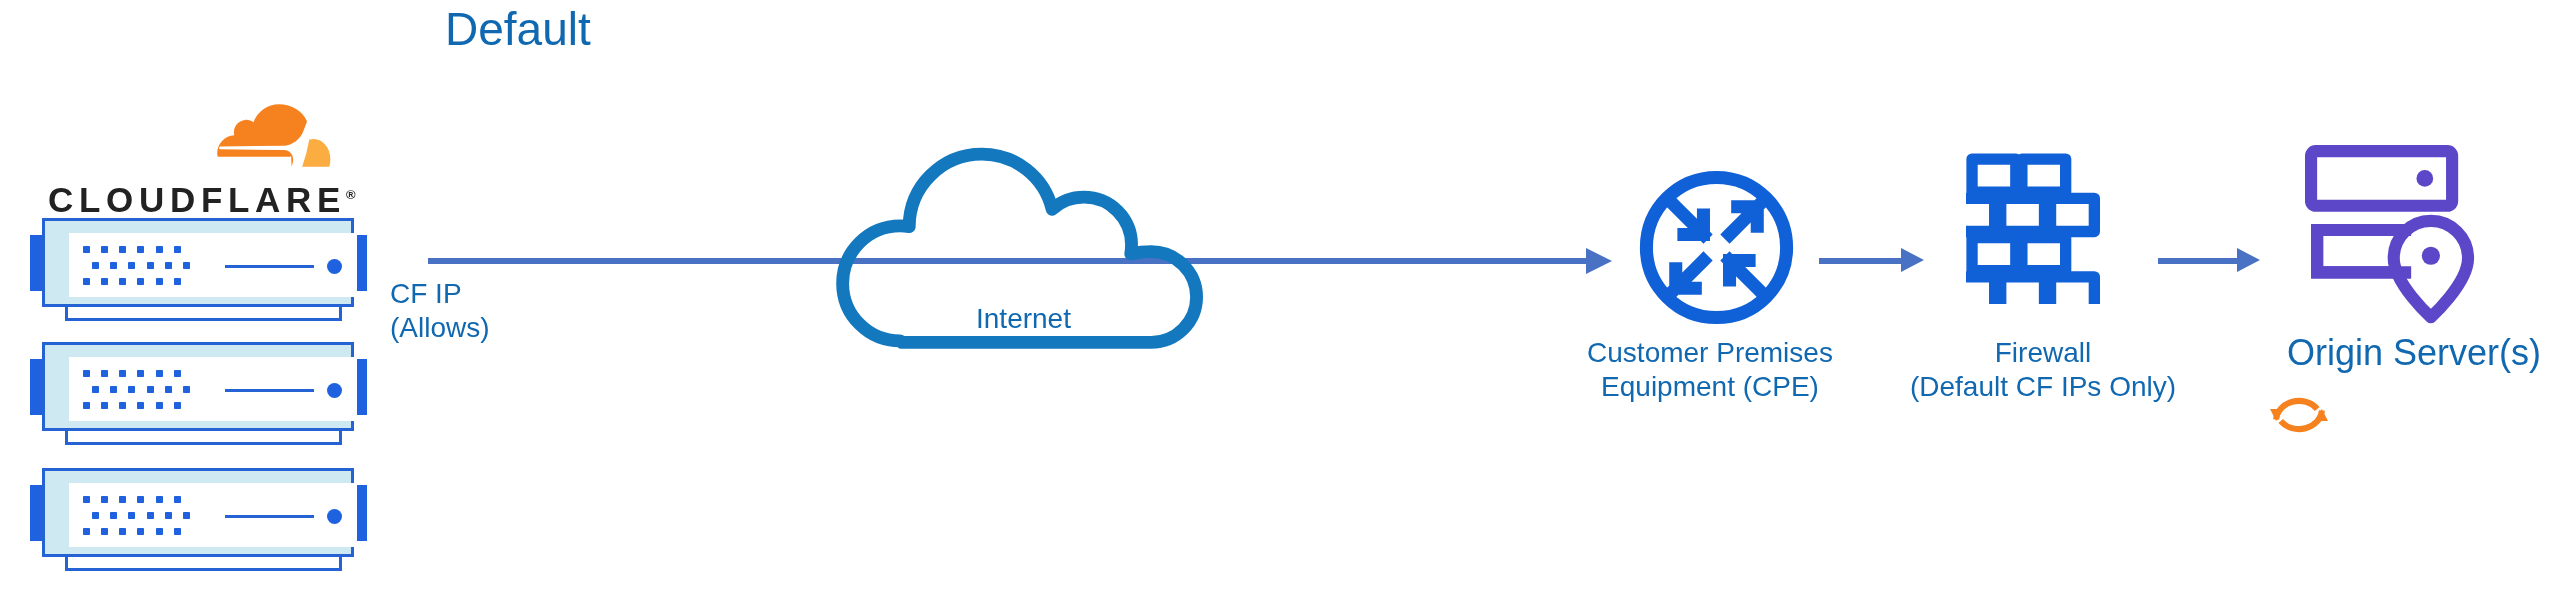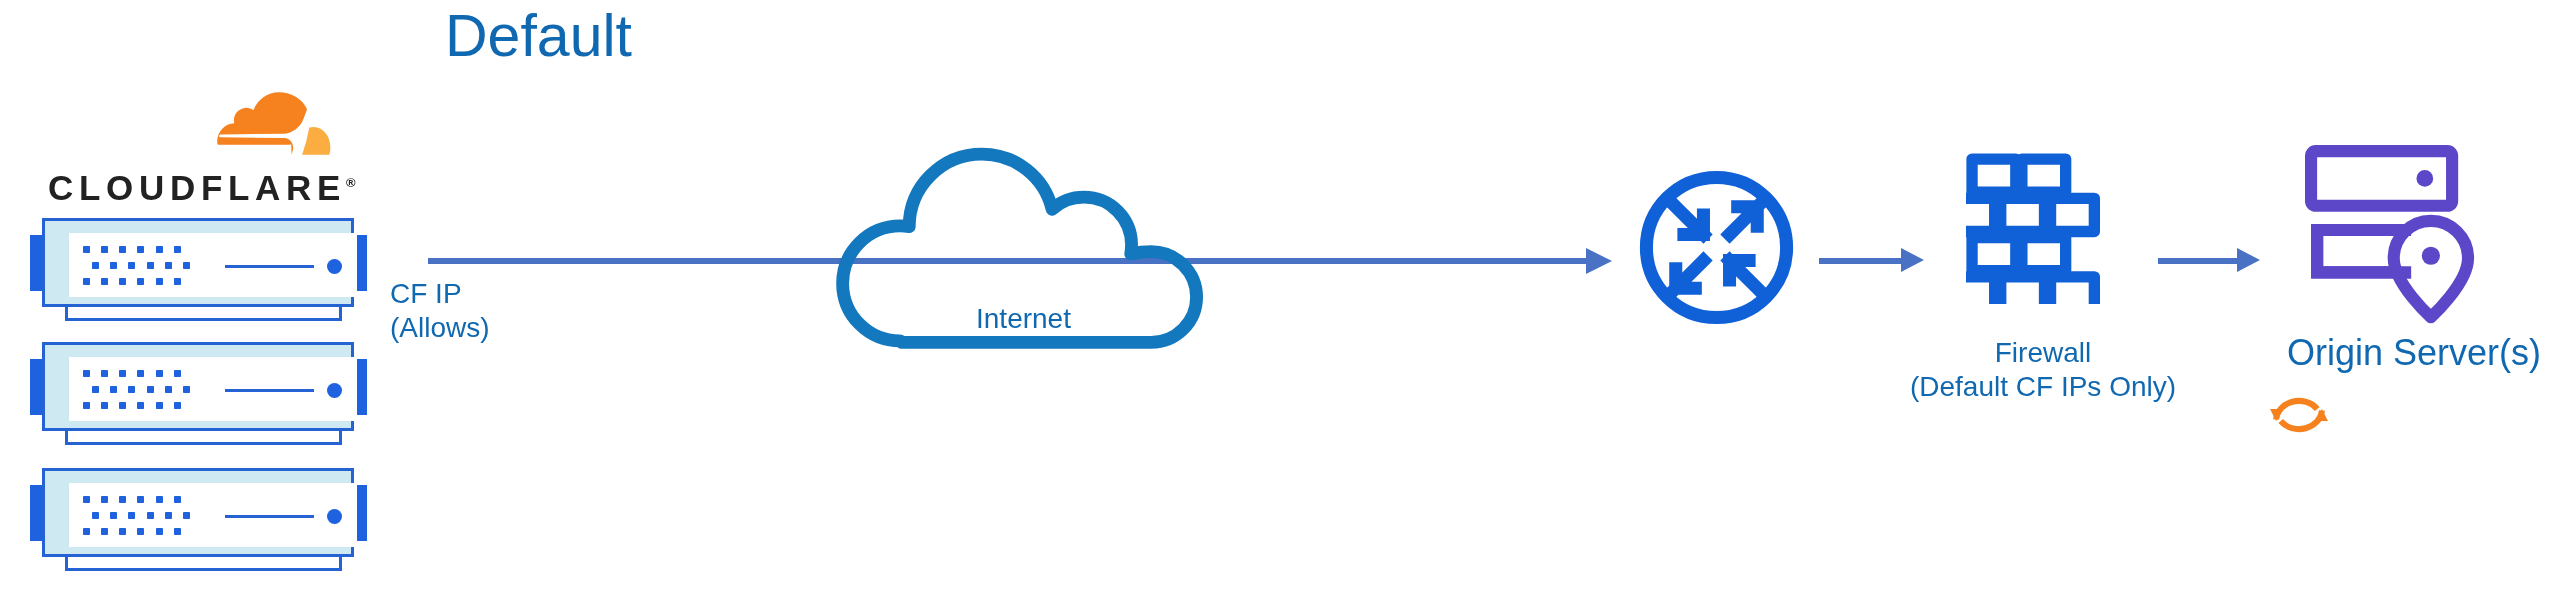--- a/index.html
+++ b/index.html
@@ -17,29 +17,29 @@
     height: 614px;
     background: #ffffff;
     overflow: hidden;
   }
   .abs { position: absolute; }
 
   
   #diagram-title {
     left: 445px;
     top: 1.5px;
-    font-size: 59px;
+    font-size: 46px;
     color: #1068b0;
     letter-spacing: 0px;
     white-space: nowrap;
     font-weight: 400;
   }
 
   
-  #cloudflare-logo { left: 36px; top: 92px; width: 318px; height: 112px; }
+  #cloudflare-logo { left: 36px; top: 104px; width: 318px; height: 112px; }
   #cf-mark { position:absolute; left: 151px; top: 0px; width: 151px; height: 76px; }
   #cf-wordmark {
     position: absolute;
     left: 12px; top: 76px;
     font-size: 35px;
     font-weight: bold;
     letter-spacing: 5.7px;
     color: #222222;
     white-space: nowrap;
   }
@@ -325,20 +325,24 @@
     <circle cx="50" cy="50" r="43" fill="none" stroke="#1060D8" stroke-width="8"></circle>
 
     <path d="M25 25 L42 42 M42 42 L42 30 M42 42 L30 42" stroke="#1060D8" stroke-width="8" fill="none" stroke-linecap="square"></path>
 
     <path d="M58 42 L75 25 M75 25 L63 25 M75 25 L75 37" stroke="#1060D8" stroke-width="8" fill="none" stroke-linecap="square"></path>
 
     <path d="M42 58 L25 75 M25 75 L37 75 M25 75 L25 63" stroke="#1060D8" stroke-width="8" fill="none" stroke-linecap="square"></path>
 
     <path d="M75 75 L58 58 M58 58 L58 70 M58 58 L70 58" stroke="#1060D8" stroke-width="8" fill="none" stroke-linecap="square"></path>
   </svg>
+  <div class="abs" id="label-cpe">
+    <div>Customer Premises</div>
+    <div>Equipment (CPE)</div>
+  </div>
 
   <div class="abs" id="arrow-cpe-fw-line"></div>
   <div class="abs" id="arrow-cpe-fw-head"></div>
 
   <svg class="abs" id="firewall-icon" viewBox="0 0 200 200">
     <g fill="none" stroke="#1060D8" stroke-width="15" stroke-linejoin="round">
 
       <rect x="8" y="8" width="58" height="44"></rect>
       <rect x="74" y="8" width="58" height="44"></rect>
 

